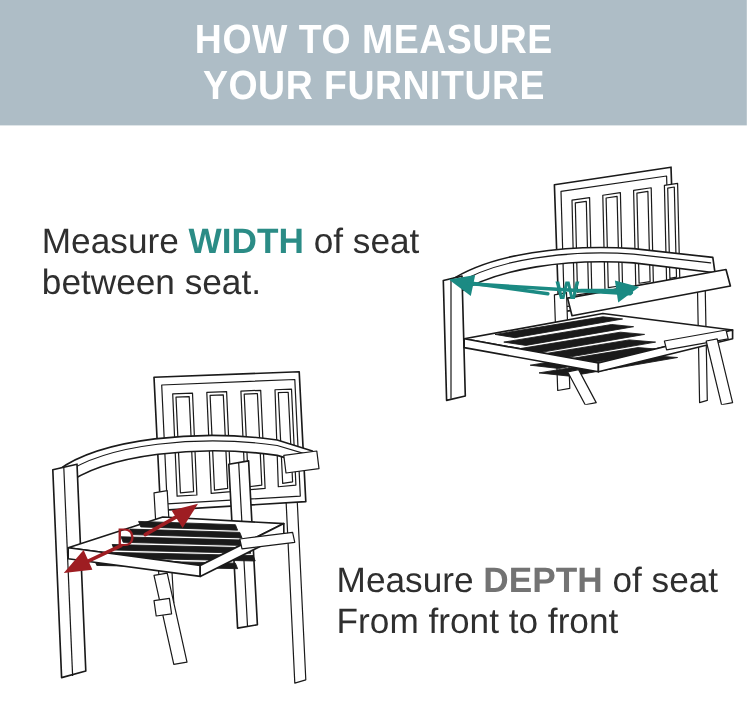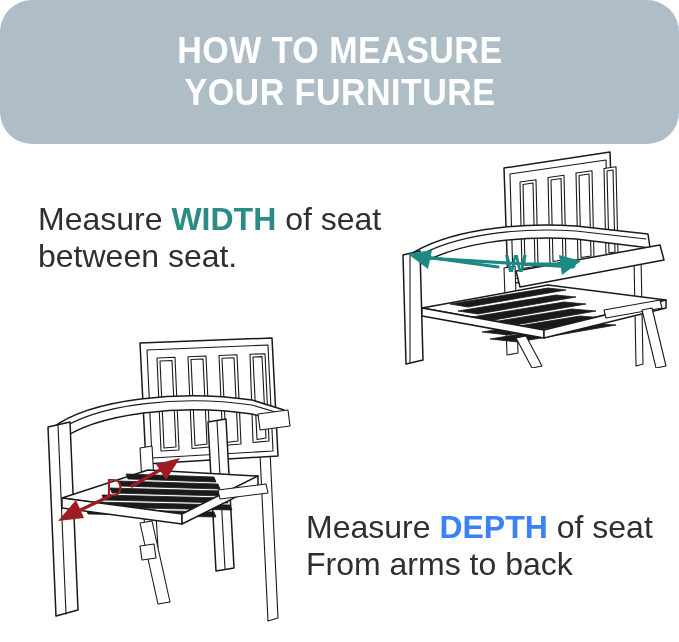--- a/index.html
+++ b/index.html
@@ -13,24 +13,24 @@
   #page{
     position:relative;
     width:679px;height:642px;
     background:#ffffff;
     overflow:hidden;
   }
 
   
   .header-band{
     position:absolute;left:0;top:0;
-    width:679px;height:144px;
+    width:679px;height:114px;
     background:#aebdc6;
     display:flex;flex-direction:column;
-    align-items:center;justify-content:center;border-radius:32px;
+    align-items:center;justify-content:center;
   }
   .header-line{
     color:#ffffff;
     font-weight:bold;
     font-size:37px;
     line-height:42px;
     letter-spacing:0.5px;
     text-align:center;
     transform:scaleX(0.92);
     transform-origin:center;
@@ -40,21 +40,21 @@
   
   .caption{
     position:absolute;
     font-size:32px;
     line-height:37px;
     color:#2f2f2f;
     font-weight:normal;
     white-space:nowrap;
   }
   .caption .kw-width{color:#2b8c86;font-weight:bold;}
-  .caption .kw-depth{color:#3b82f6;font-weight:bold;}
+  .caption .kw-depth{color:#737373;font-weight:bold;}
   #caption-width{left:38px;top:201px;}
   #caption-depth{left:306px;top:509px;}
   .caption .line{display:block;}
 
   
   .chair-svg{position:absolute;display:block;}
   #chair-top{left:398px;top:138px;}
   #chair-bottom{left:22px;top:318px;}
   .ln-thin{fill:none;stroke:#1a1a1a;stroke-width:1.1;stroke-linejoin:round;stroke-linecap:round;}
   .fillw{fill:#ffffff;stroke:#1a1a1a;stroke-width:1.5;stroke-linejoin:round;}
@@ -78,21 +78,21 @@
     <div class="header-line">YOUR FURNITURE</div>
   </div>
 
   <div class="caption" id="caption-width">
     <span class="line"><span>Measure </span><span class="kw-width">WIDTH</span><span> of seat</span></span>
     <span class="line">between seat.</span>
   </div>
 
   <div class="caption" id="caption-depth">
     <span class="line"><span>Measure </span><span class="kw-depth">DEPTH</span><span> of seat</span></span>
-    <span class="line">From arms to back</span>
+    <span class="line">From front to front</span>
   </div>
 
   <svg class="chair-svg" id="chair-top" width="281" height="230" viewBox="0 0 281 230">
 
     <path class="fillw-thin" d="M236,120 L243,118 L245,226 L238,228 Z"></path>
 
     <path class="fillw-thin" d="M205,40 L212,38 L215,120 L208,122 Z"></path>
 
     <path class="fillw" d="M106,30 L212,14 L216,130 L110,146 Z"></path>
     <path class="ln-thin" d="M112,36 L208,22 L211,127 L115,141 Z"></path>

